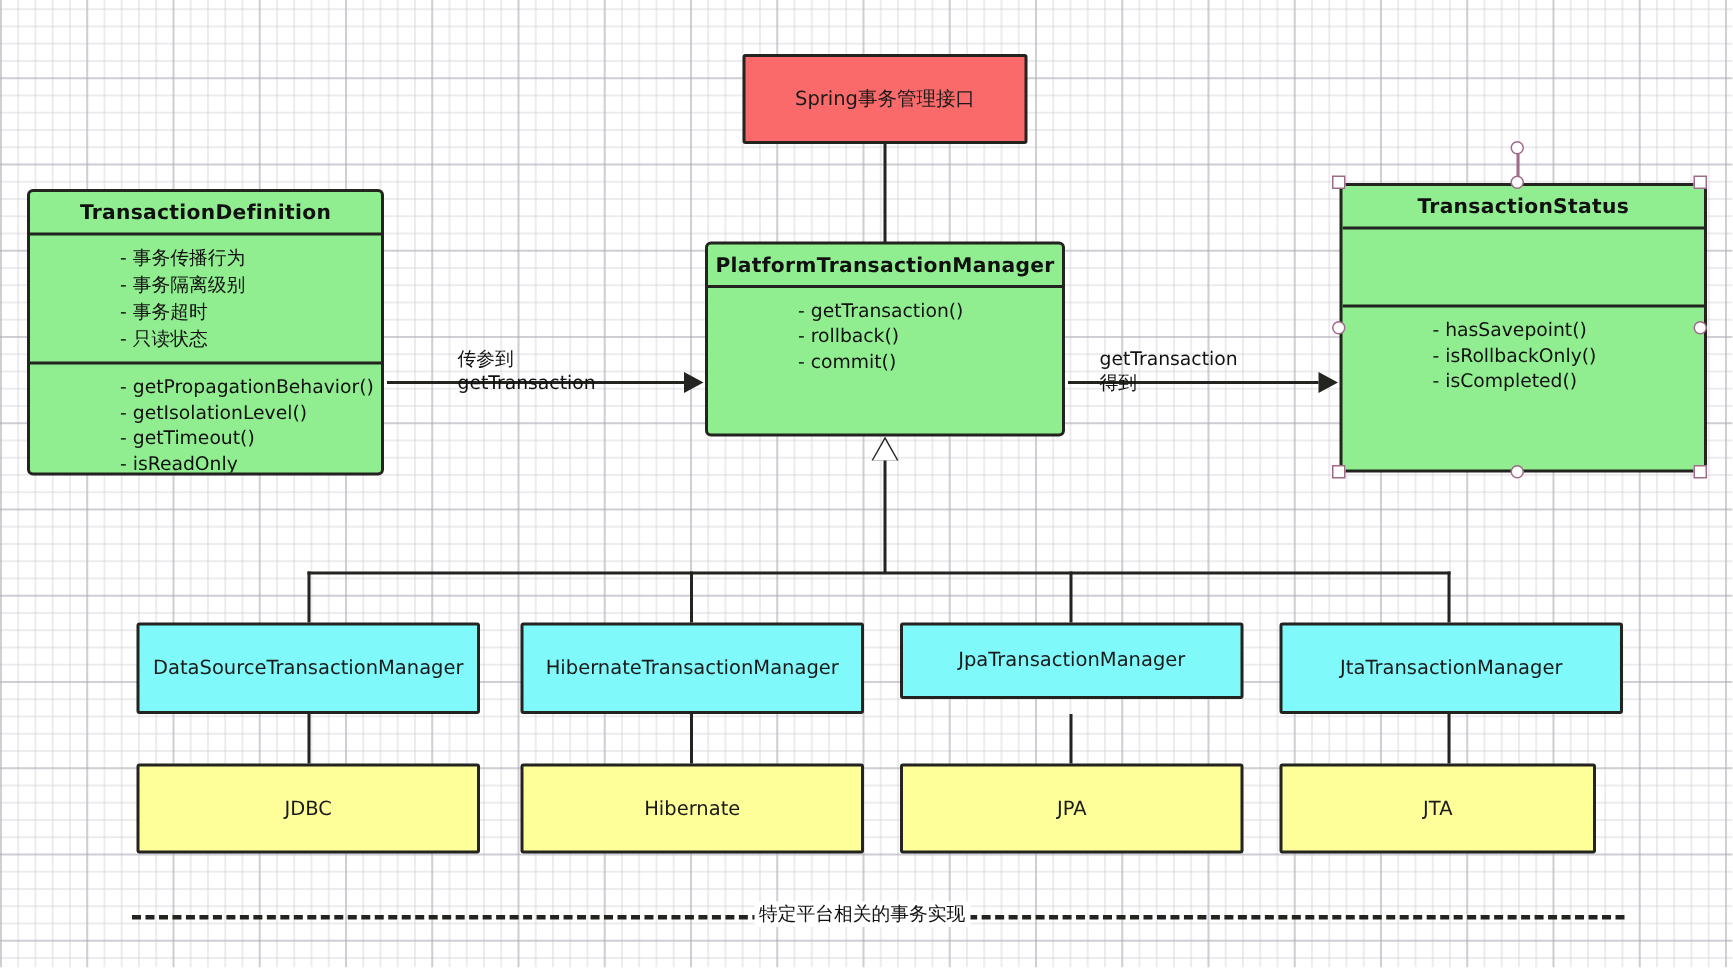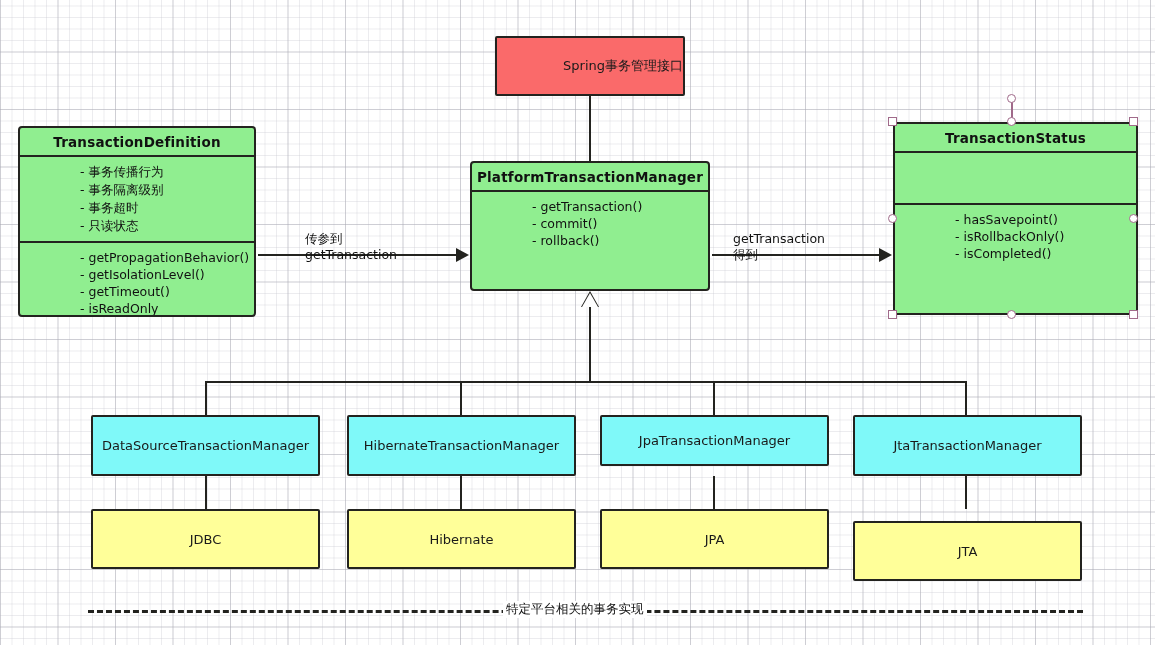--- a/index.html
+++ b/index.html
@@ -156,21 +156,21 @@
     position: absolute;
     width: 1.5px;
     background: #a06a8a;
   }
 </style>
 </head>
 <body>
 
 <div id="canvas">
 
-  <div class="node plain red" style="left:495px; top:36px; width:190px; height:60px;justify-content:flex-end;">
+  <div class="node plain red" style="left:495px; top:36px; width:190px; height:60px;">
     <span>Spring事务管理接口</span>
   </div>
 
   <div class="line vline" style="left:589px; top:96px; width:2px; height:67px;"></div>
 
   <div class="node uml" style="left:18px; top:126px; width:238px; height:191px;">
     <div class="title">TransactionDefinition</div>
     <div class="sep"></div>
     <div class="compartment cjk">
       <div>- 事务传播行为</div>
@@ -185,22 +185,22 @@
       <div>- getTimeout()</div>
       <div>- isReadOnly</div>
     </div>
   </div>
 
   <div class="node uml" style="left:470px; top:161px; width:240px; height:130px;">
     <div class="title">PlatformTransactionManager</div>
     <div class="sep"></div>
     <div class="compartment grow">
       <div>- getTransaction()</div>
+      <div>- rollback()</div>
       <div>- commit()</div>
-      <div>- rollback()</div>
     </div>
   </div>
 
   <div class="node uml" style="left:893px; top:122px; width:245px; height:193px;">
     <div class="title">TransactionStatus</div>
     <div class="sep"></div>
     <div class="compartment" style="height:38px;"></div>
     <div class="sep"></div>
     <div class="compartment grow">
       <div>- hasSavepoint()</div>
@@ -265,20 +265,20 @@
 
   <div class="node plain yellow" style="left:91px; top:509px; width:229px; height:60px;">
     <span>JDBC</span>
   </div>
   <div class="node plain yellow" style="left:347px; top:509px; width:229px; height:60px;">
     <span>Hibernate</span>
   </div>
   <div class="node plain yellow" style="left:600px; top:509px; width:229px; height:60px;">
     <span>JPA</span>
   </div>
-  <div class="node plain yellow" style="left:853px; top:509px; width:229px; height:60px;margin-top:12px;">
+  <div class="node plain yellow" style="left:853px; top:509px; width:211px; height:60px;">
     <span>JTA</span>
   </div>
 
   <div class="dashed-rule" style="left:88px; top:610px; width:995px;"></div>
   <div class="dashed-label" style="left:503px; top:601px;">特定平台相关的事务实现</div>
 
 </div>
 
 </body></html>

